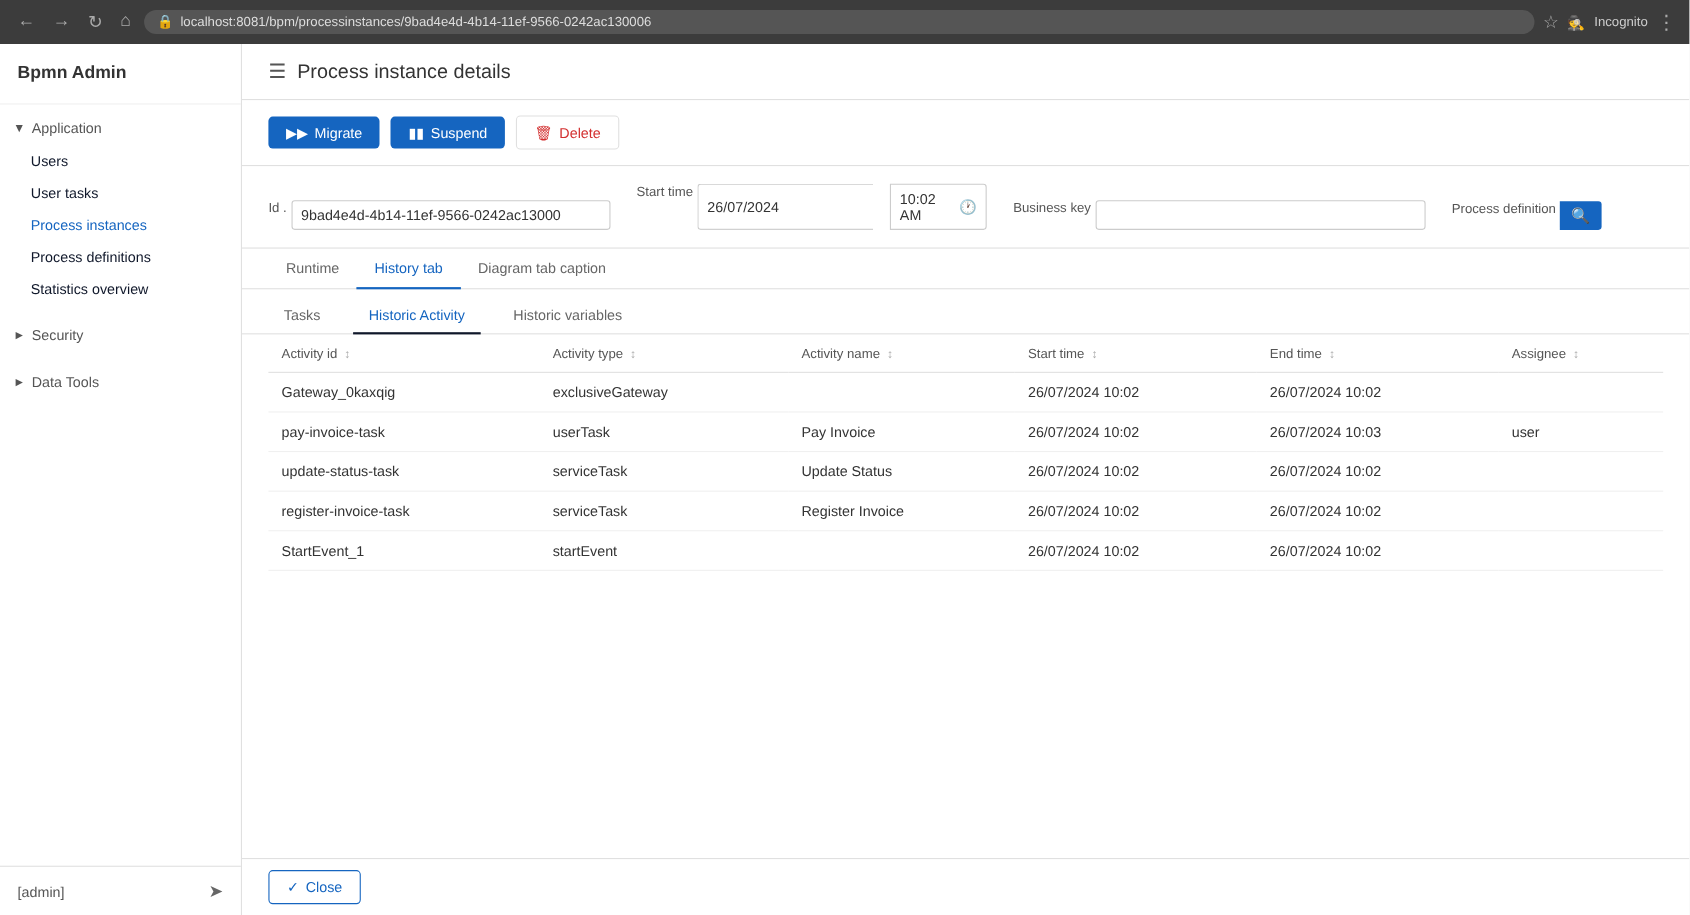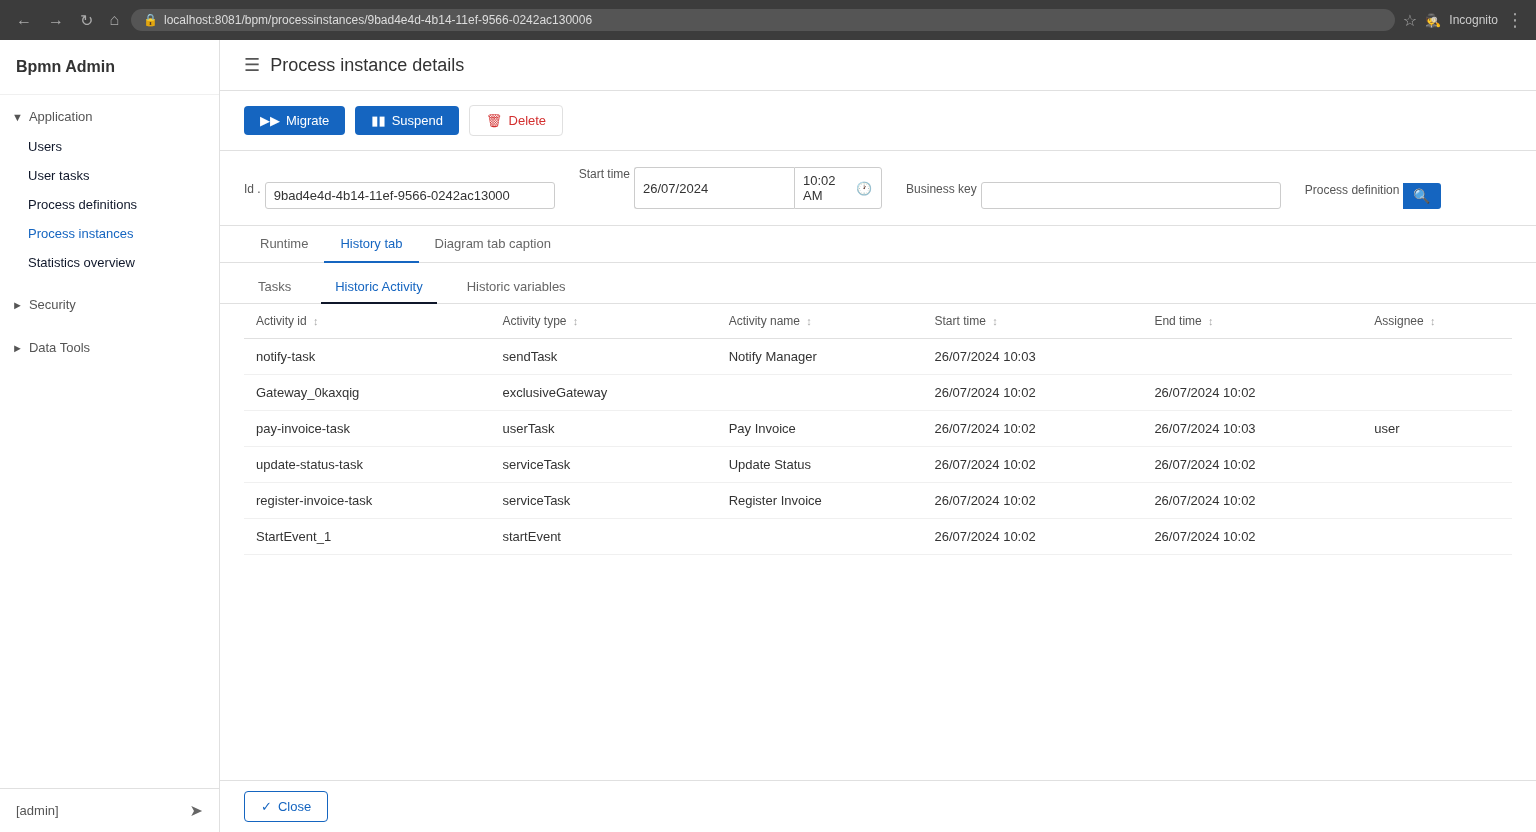--- a/index.html
+++ b/index.html
@@ -161,21 +161,21 @@
       border-radius: 3px;
       padding: 5px 8px;
       font-size: 13px;
       color: #333;
       background: #fff;
     }
     .field-input-wide { width: 290px; }
     .field-input-date { width: 160px; }
     .field-input-biz { width: 300px; }
     .field-input-def { width: 280px; }
-    .date-group { display: flex; gap: 0; }
+    .date-group { display: flex; gap: 15px; }
     .date-group .field-input { border-radius: 3px 0 0 3px; border-right: none; }
     .date-group .time-field { border-radius: 0 3px 3px 0; border: 1px solid #ccc; padding: 5px 8px; font-size: 13px; color: #333; width: 88px; display: flex; align-items: center; gap: 4px; background: #fff; }
     .def-group { display: flex; }
     .def-group .field-input { border-radius: 3px 0 0 3px; border-right: none; }
     .def-search-btn { background: #1565c0; color: #fff; border: none; padding: 5px 10px; border-radius: 0 3px 3px 0; cursor: pointer; font-size: 14px; }
 
     
     .tabs-primary {
       display: flex;
       padding: 0 24px;
@@ -299,25 +299,25 @@
       <div class="sidebar-group-label">
         <span class="chevron">▼</span>
         <span>Application</span>
       </div>
       <div class="sidebar-item">
         <span>Users</span>
       </div>
       <div class="sidebar-item">
         <span>User tasks</span>
       </div>
+      <div class="sidebar-item active">
+        <span>Process instances</span>
+      </div>
       <div class="sidebar-item">
         <span>Process definitions</span>
-      </div>
-      <div class="sidebar-item active">
-        <span>Process instances</span>
       </div>
       <div class="sidebar-item">
         <span>Statistics overview</span>
       </div>
     </div>
 
     <div class="sidebar-section">
       <div class="sidebar-group-label">
         <span class="chevron">►</span>
         <span>Security</span>
@@ -434,28 +434,20 @@
               <span>End time</span>
               <span class="sort-icon">↕</span>
             </th>
             <th>
               <span>Assignee</span>
               <span class="sort-icon">↕</span>
             </th>
           </tr>
         </thead>
         <tbody id="table-body">
-        <tr>
-              <td>notify-task</td>
-              <td>sendTask</td>
-              <td>Notify Manager</td>
-              <td>26/07/2024 10:03</td>
-              <td></td>
-              <td></td>
-            </tr>
             <tr>
               <td>Gateway_0kaxqig</td>
               <td>exclusiveGateway</td>
               <td></td>
               <td>26/07/2024 10:02</td>
               <td>26/07/2024 10:02</td>
               <td></td>
             </tr>
             <tr>
               <td>pay-invoice-task</td>

